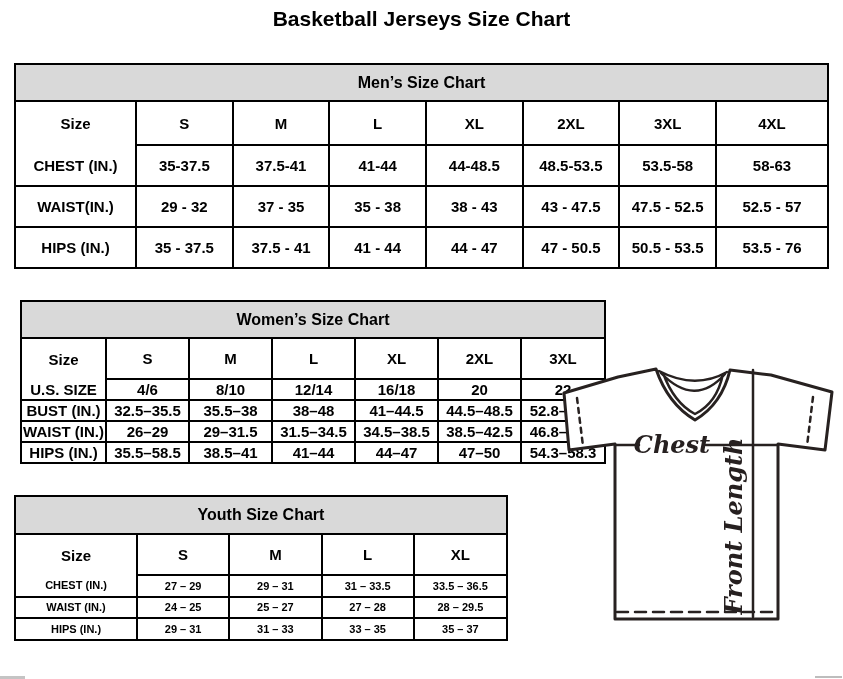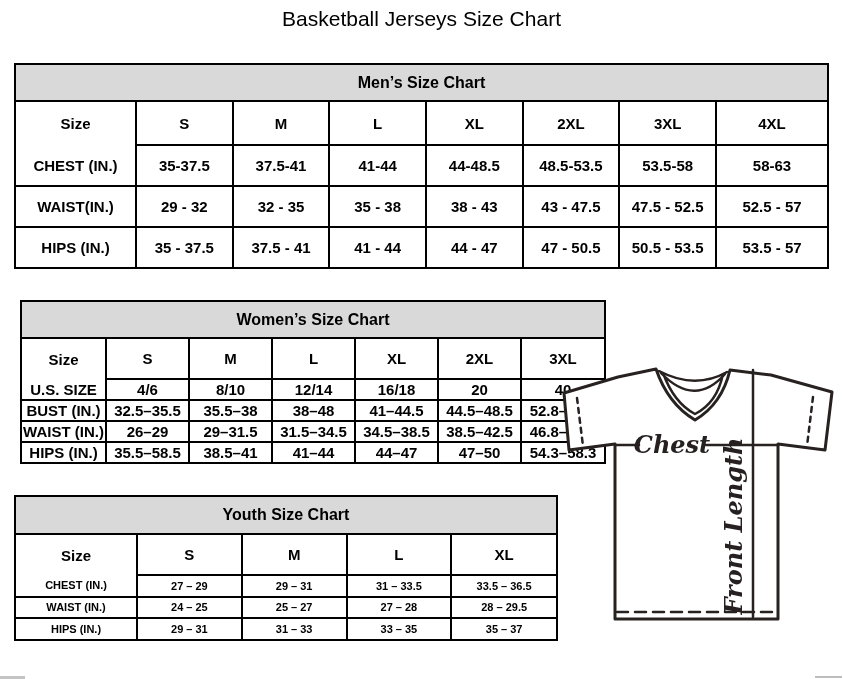--- a/index.html
+++ b/index.html
@@ -1,21 +1,21 @@
 <!DOCTYPE html>
 <html><head>
 <meta charset="utf-8">
 <style>
   html,body{margin:0;padding:0;background:#ffffff;}
   #page{position:relative;width:843px;height:679px;background:#ffffff;
         font-family:"Liberation Sans",sans-serif;color:#000;overflow:hidden;}
 
   .page-title{position:absolute;left:0;top:7px;width:843px;text-align:center;
 
-              font-size:21px;font-weight:normal;letter-spacing:0px;}
+              font-size:21px;font-weight:bold;letter-spacing:0px;}
 
   .size-table{position:absolute;border:2px solid #000;background:#fff;box-sizing:border-box;}
   .size-table .caption{background:#d9d9d9;border-bottom:2px solid #000;
                        font-weight:bold;font-size:16px;
                        display:flex;align-items:center;justify-content:center;}
   .size-table table{border-collapse:collapse;table-layout:fixed;width:100%;}
   .size-table th,.size-table td{border:2px solid #000;text-align:center;
                                 font-weight:bold;padding:0;overflow:hidden;white-space:nowrap;}
   .size-table tr:first-child th{border-top:none;}
   .size-table th:first-child,.size-table td:first-child{border-left:none;}
@@ -30,21 +30,21 @@
   #mens tbody th,#mens tbody td{height:39px;font-size:15px;}
 
   
   #womens{left:20px;top:300px;width:586px;}
   #womens .caption{height:35px;}
   #womens col.first{width:84px;}
   #womens thead th{height:39px;font-size:15px;}
   #womens tbody th,#womens tbody td{height:19px;font-size:15px;}
 
   
-  #youth{left:14px;top:495px;width:544px;}
+  #youth{left:14px;top:495px;width:494px;}
   #youth .caption{height:36px;}
   #youth col.first{width:121px;}
   #youth thead th{height:39px;font-size:15px;}
   #youth tbody th,#youth tbody td{height:19.5px;font-size:11px;}
 
   
   #jersey{position:absolute;left:556px;top:356px;}
   #jersey text{font-family:"DejaVu Serif","Liberation Serif",serif;
                font-style:italic;font-weight:bold;fill:#262020;}
 
@@ -92,36 +92,36 @@
             <td>37.5-41</td>
             <td>41-44</td>
             <td>44-48.5</td>
             <td>48.5-53.5</td>
             <td>53.5-58</td>
             <td>58-63</td>
           </tr>
           <tr>
             <th>WAIST(IN.)</th>
             <td>29 - 32</td>
-            <td>32 - 35</td>
+            <td>37 - 35</td>
             <td>35 - 38</td>
             <td>38 - 43</td>
             <td>43 - 47.5</td>
             <td>47.5 - 52.5</td>
             <td>52.5 - 57</td>
           </tr>
           <tr>
             <th>HIPS (IN.)</th>
             <td>35 - 37.5</td>
             <td>37.5 - 41</td>
             <td>41 - 44</td>
             <td>44 - 47</td>
             <td>47 - 50.5</td>
             <td>50.5 - 53.5</td>
-            <td>53.5 - 57</td>
+            <td>53.5 - 76</td>
           </tr>
         </tbody>
       </table>
   </div>
 
   <div id="womens" class="size-table">
     <div class="caption">Women’s Size Chart</div>
     <table>
         <colgroup>
           <col class="first">
@@ -144,21 +144,21 @@
           </tr>
         </thead>
         <tbody>
           <tr>
             <th>U.S. SIZE</th>
             <td>4/6</td>
             <td>8/10</td>
             <td>12/14</td>
             <td>16/18</td>
             <td>20</td>
-            <td>40</td>
+            <td>22</td>
           </tr>
           <tr>
             <th>BUST (IN.)</th>
             <td>32.5–35.5</td>
             <td>35.5–38</td>
             <td>38–48</td>
             <td>41–44.5</td>
             <td>44.5–48.5</td>
             <td>52.8–56.5</td>
           </tr>

